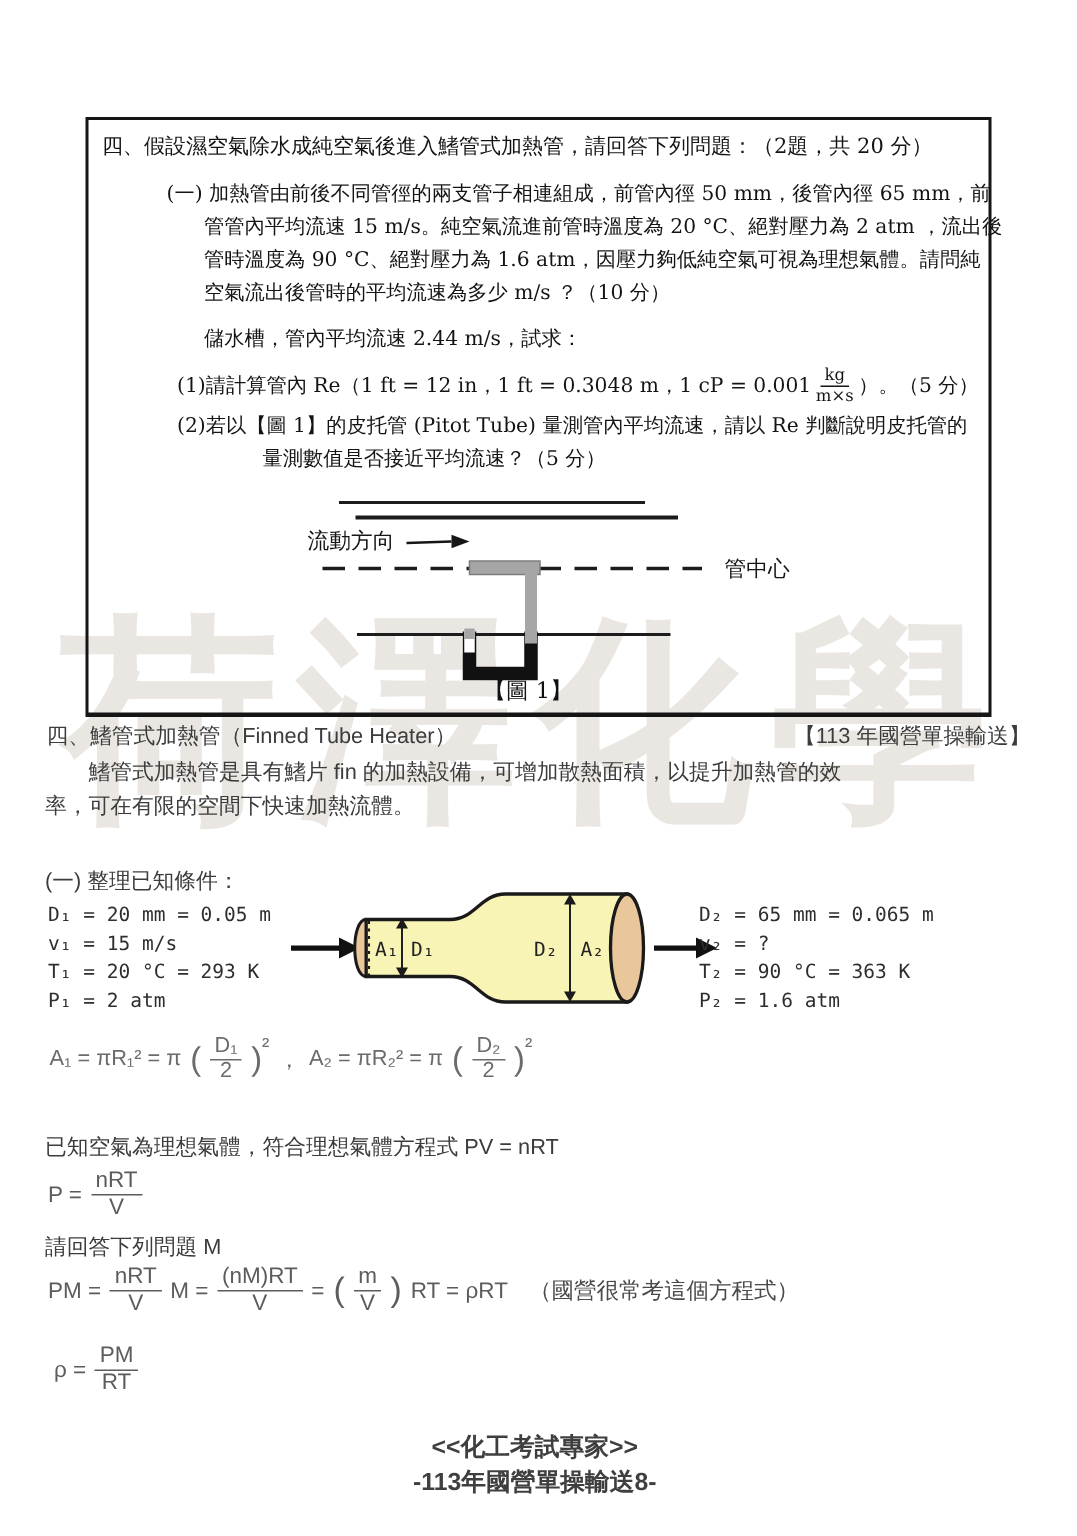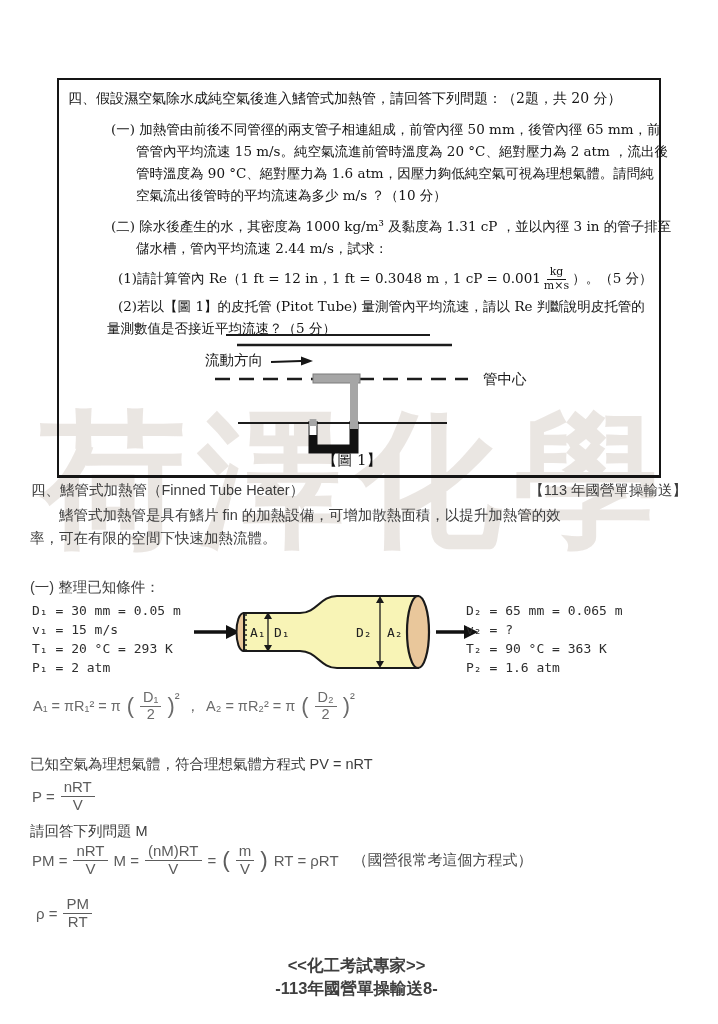--- a/index.html
+++ b/index.html
@@ -19,21 +19,21 @@
     position:absolute;left:57px;top:78px;width:600px;height:395px;
     border:2px solid #151515;border-bottom-width:3px;
     font-family:"DejaVu Serif","Liberation Serif",serif;color:#141414;
     padding:0;box-sizing:content-box;
   }
   .qbox .btitle{margin:8px 0 0 9px;font-size:14px;line-height:21px;white-space:nowrap;}
   .bline{font-size:13.5px;line-height:22px;white-space:nowrap;}
   .b-first{margin-left:36px;}
   .b-cont{margin-left:61px;}
   .b-sub{margin-left:59px;}
-  .b-subcont{margin-left:48px;}
+  .b-subcont{margin-left:116px;}
   .mt9{margin-top:9px;padding-left:16px;} .mt4{margin-top:4px;}
   .eqflex{display:flex;align-items:center;line-height:normal;height:32px;}
   
   .frac{display:inline-flex;flex-direction:column;align-items:center;
         vertical-align:middle;line-height:1.1;}
   .frac .ftop{padding:0 3px;border-bottom:1.5px solid currentColor;display:block;}
   .frac .fbot{padding:0 3px;display:block;}
   .frac.small{font-size:11px;line-height:1.15;}
   
   .secheading{position:absolute;left:31px;top:481px;width:656px;display:flex;
@@ -74,21 +74,20 @@
   <div class="btitle">四、假設濕空氣除水成純空氣後進入鰭管式加熱管，請回答下列問題：（2題，共 20 分）</div>
 
   <div class="mt9">
     <div class="bline b-first">(一) 加熱管由前後不同管徑的兩支管子相連組成，前管內徑 50 mm，後管內徑 65 mm，前</div>
     <div class="bline b-cont">管管內平均流速 15 m/s。純空氣流進前管時溫度為 20 °C、絕對壓力為 2 atm ，流出後</div>
     <div class="bline b-cont">管時溫度為 90 °C、絕對壓力為 1.6 atm，因壓力夠低純空氣可視為理想氣體。請問純</div>
     <div class="bline b-cont">空氣流出後管時的平均流速為多少 m/s ？（10 分）</div>
   </div>
 
   <div class="mt9">
-    <div class="bline b-first">(二) 除水後產生的水，其密度為 1000 kg/m³ 及黏度為 1.31 cP ，並以內徑 3 in 的管子排至</div>
     <div class="bline b-cont">儲水槽，管內平均流速 2.44 m/s，試求：</div>
   </div>
 
   <div class="bline b-sub eqflex mt4">
     <span>(1)請計算管內 Re（1 ft = 12 in，1 ft = 0.3048 m，1 cP = 0.001 </span>
     <span class="frac small">
       <span class="ftop">kg</span>
       <span class="fbot">m×s</span>
     </span>
     <span>）。（5 分）</span>
@@ -133,21 +132,21 @@
 </div>
 
 <div class="intro">
   <div class="ind">鰭管式加熱管是具有鰭片 fin 的加熱設備，可增加散熱面積，以提升加熱管的效</div>
   <div>率，可在有限的空間下快速加熱流體。</div>
 </div>
 
 <div class="knowntitle">(一) 整理已知條件：</div>
 
 <div class="kdata kleft mono">
-  <div>D₁ = 30 mm = 0.05 m</div>
+  <div>D₁ = 20 mm = 0.05 m</div>
   <div>v₁ = 15 m/s</div>
   <div>T₁ = 20 °C = 293 K</div>
   <div>P₁ = 2 atm</div>
 </div>
 
 <svg class="tube-svg" width="290" height="92" viewBox="0 0 290 92">
 
   <line x1="4" y1="40" x2="36" y2="40" stroke="#111111" stroke-width="3.5"></line>
   <polygon points="36,33 50,40 36,47" fill="#111111"></polygon>
 

